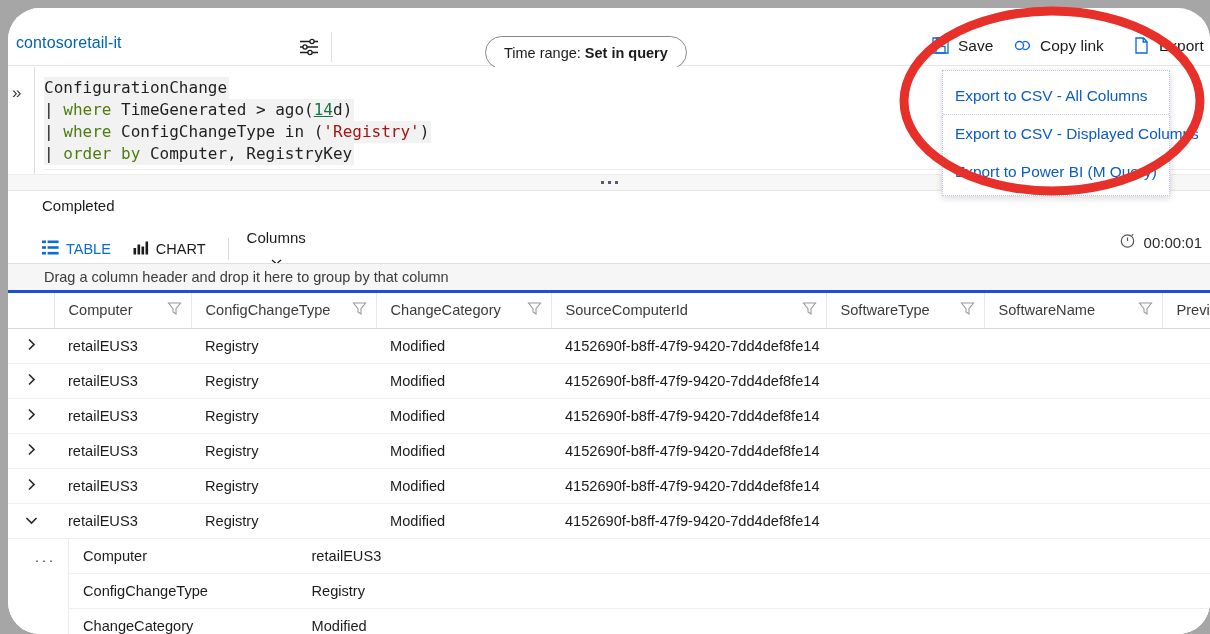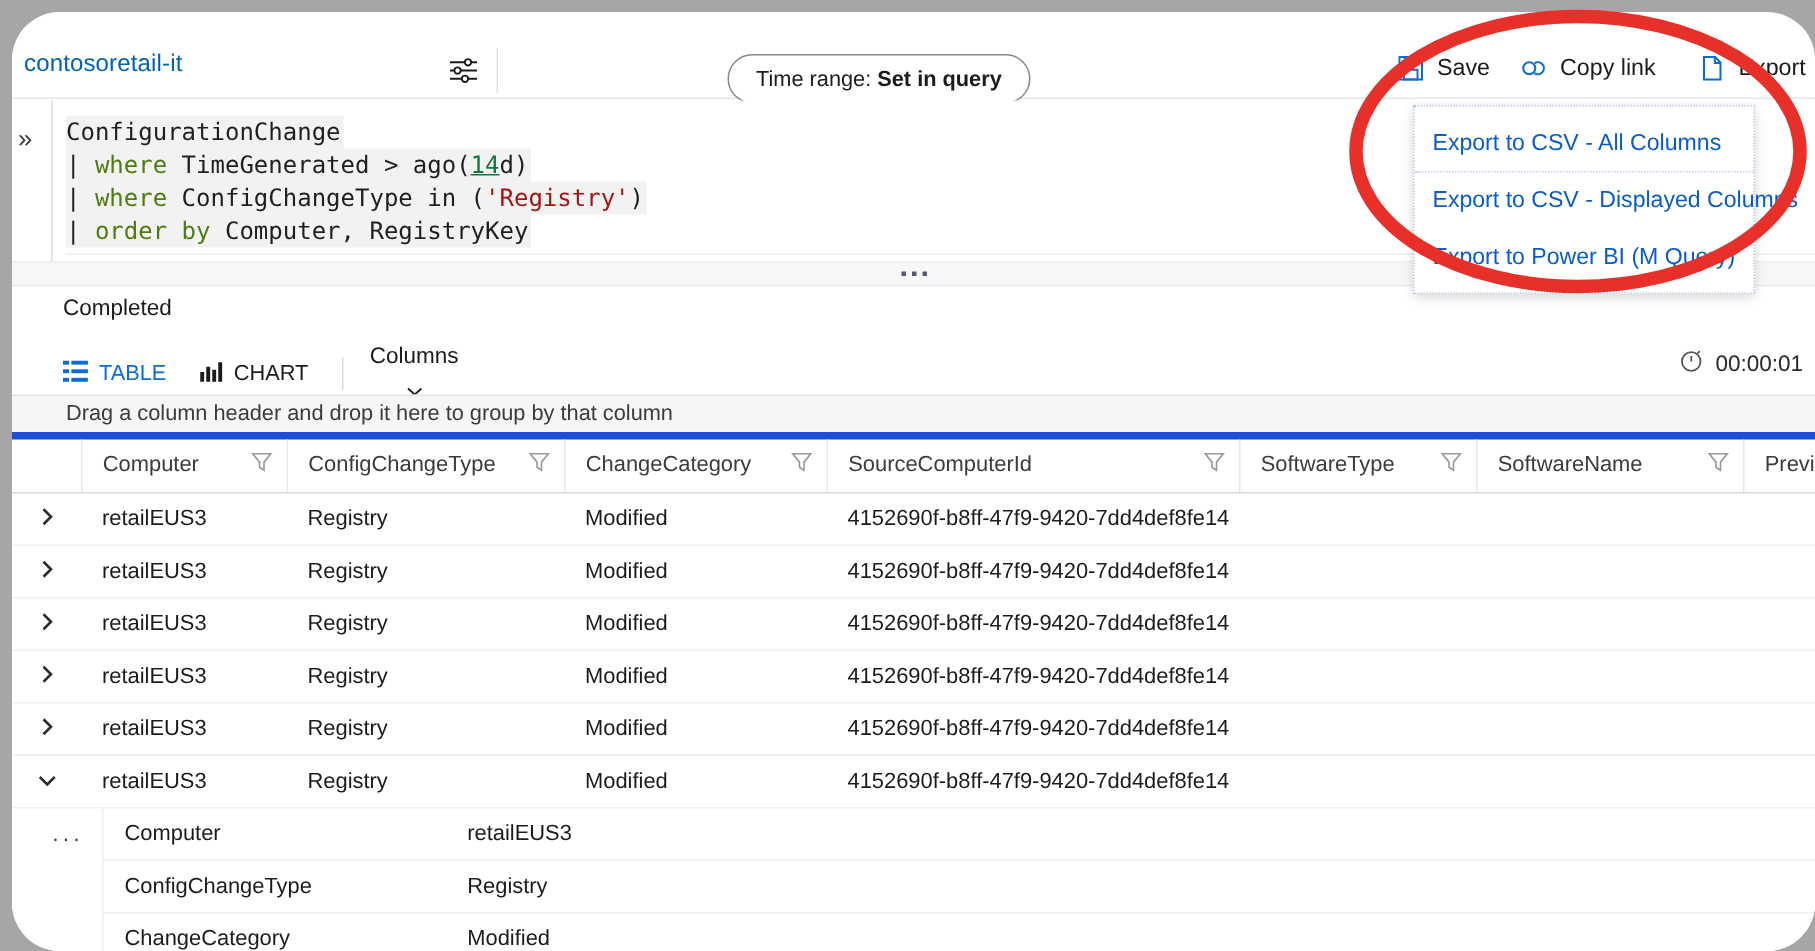--- a/index.html
+++ b/index.html
@@ -210,21 +210,21 @@
     position: absolute;
     left: 0; top: 255px;
     width: 1202px; height: 371px;
     background: #ffffff;
     overflow: hidden;
   }
   .group-bar {
     height: 30px;
     background: #f6f6f6;
     border-top: 1px solid #e1e1e1;
-    border-bottom: 5px solid #1d4ed8;
+    border-bottom: 3px solid #1d4ed8;
     display: flex; align-items: center;
     padding-left: 36px;
     font-size: 14.5px;
     color: #3b3b3b;
   }
   table.grid { border-collapse: collapse; table-layout: fixed; width: 1560px; }
   table.grid th {
     height: 35px;
     font-weight: normal;
     font-size: 14.6px;

